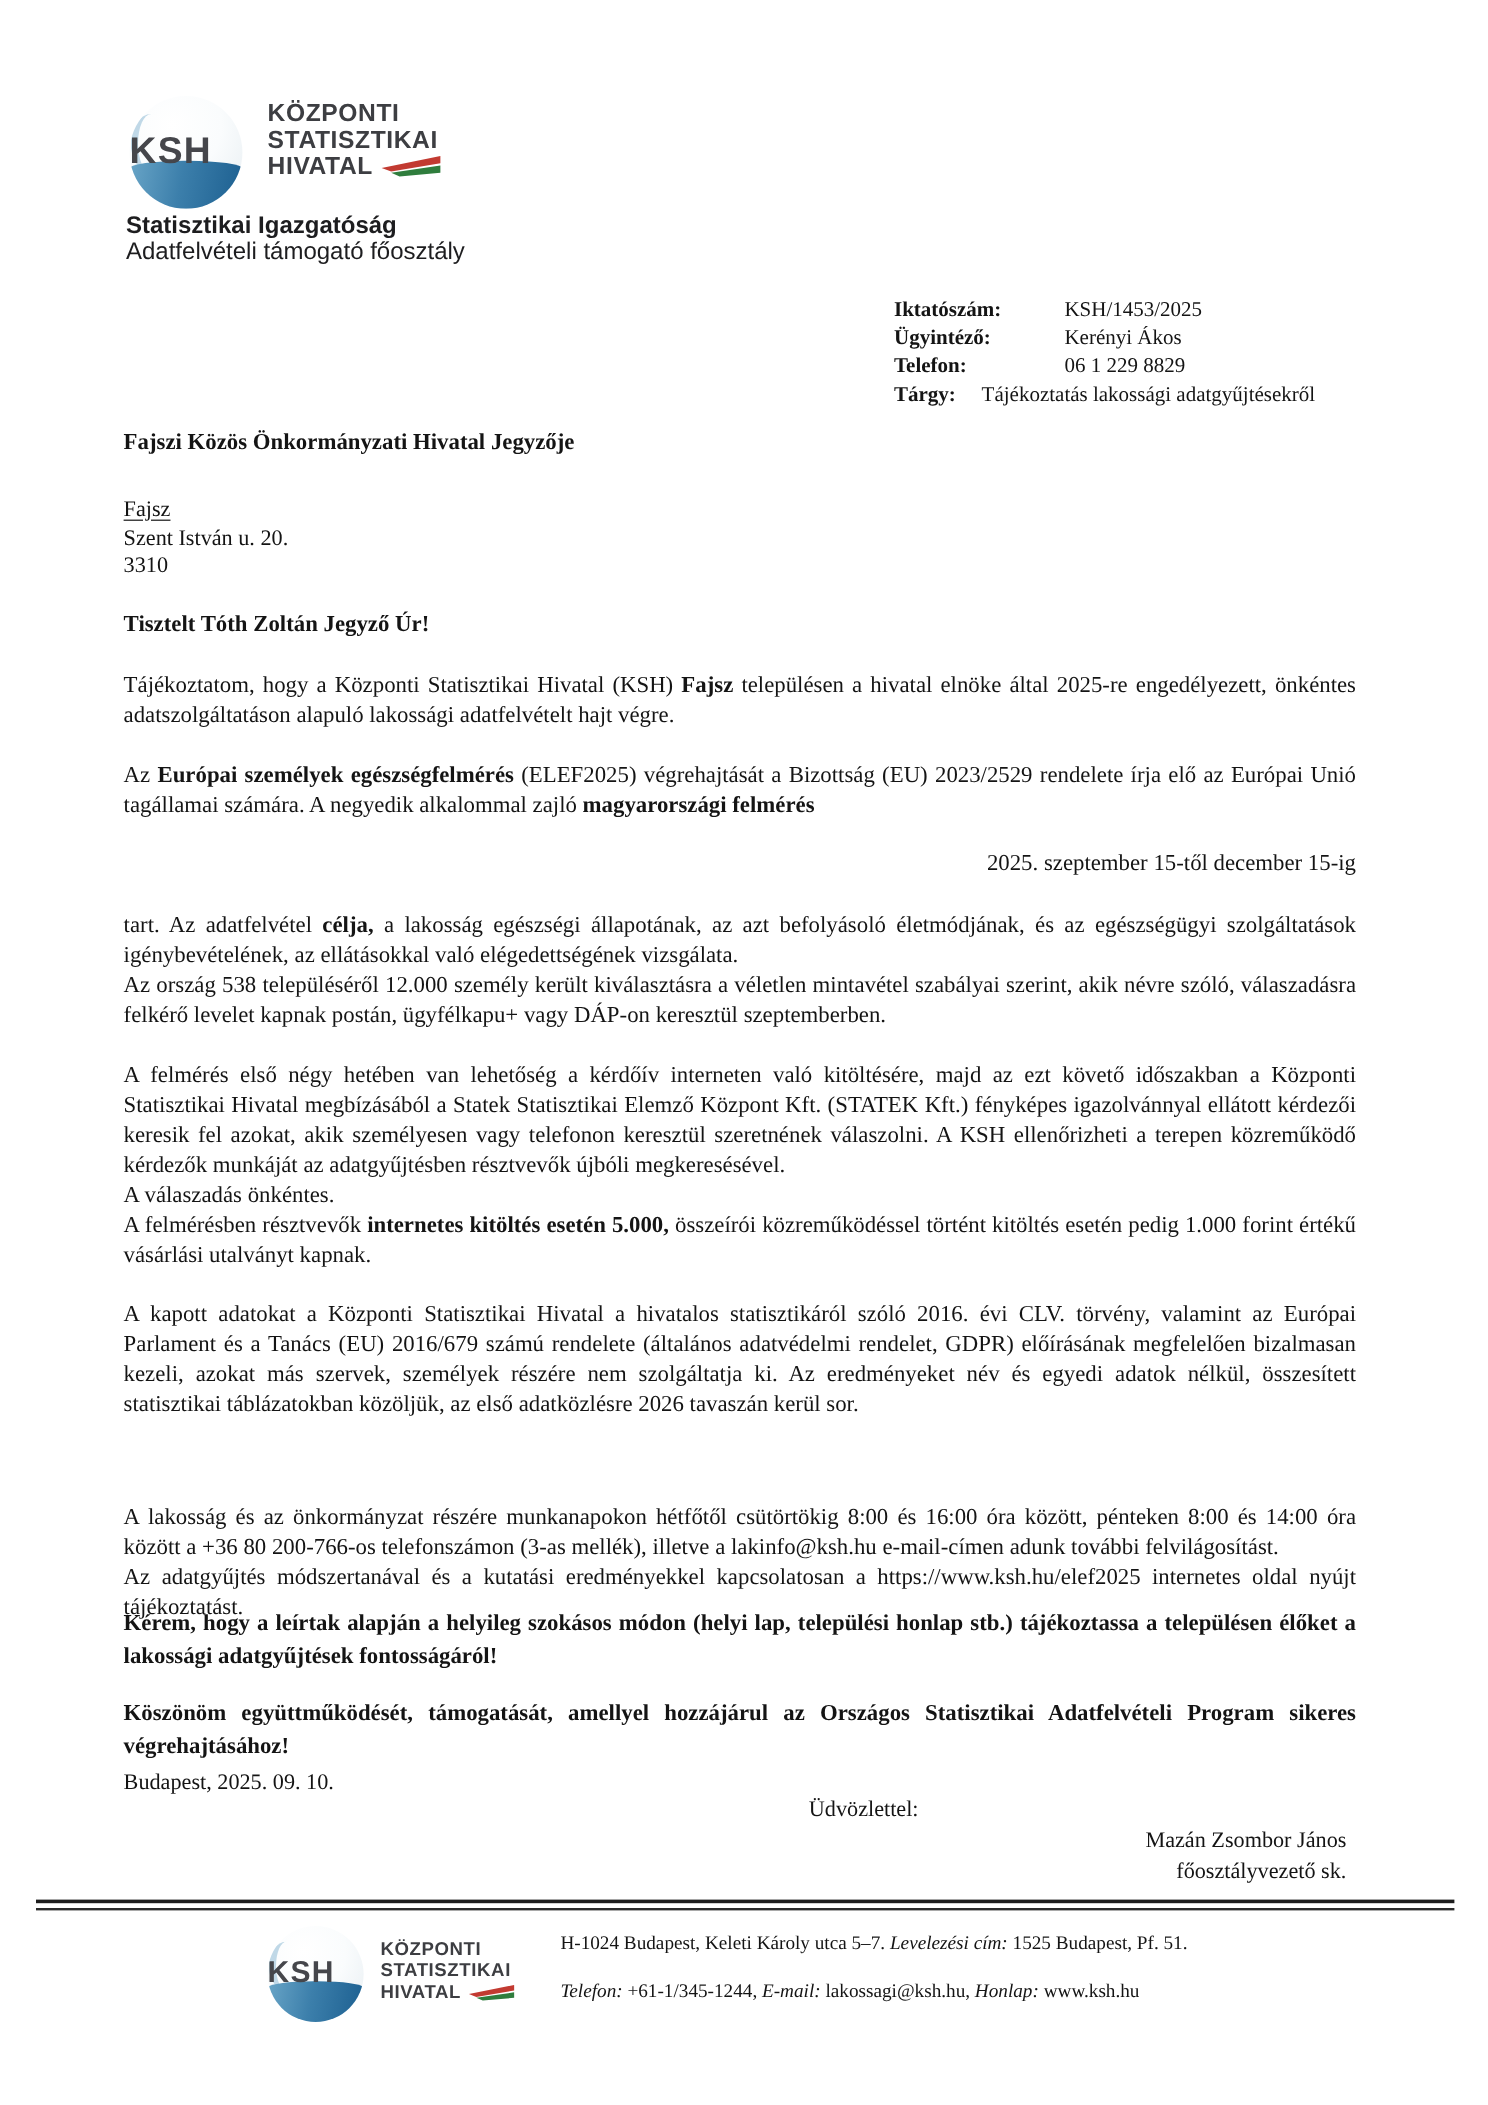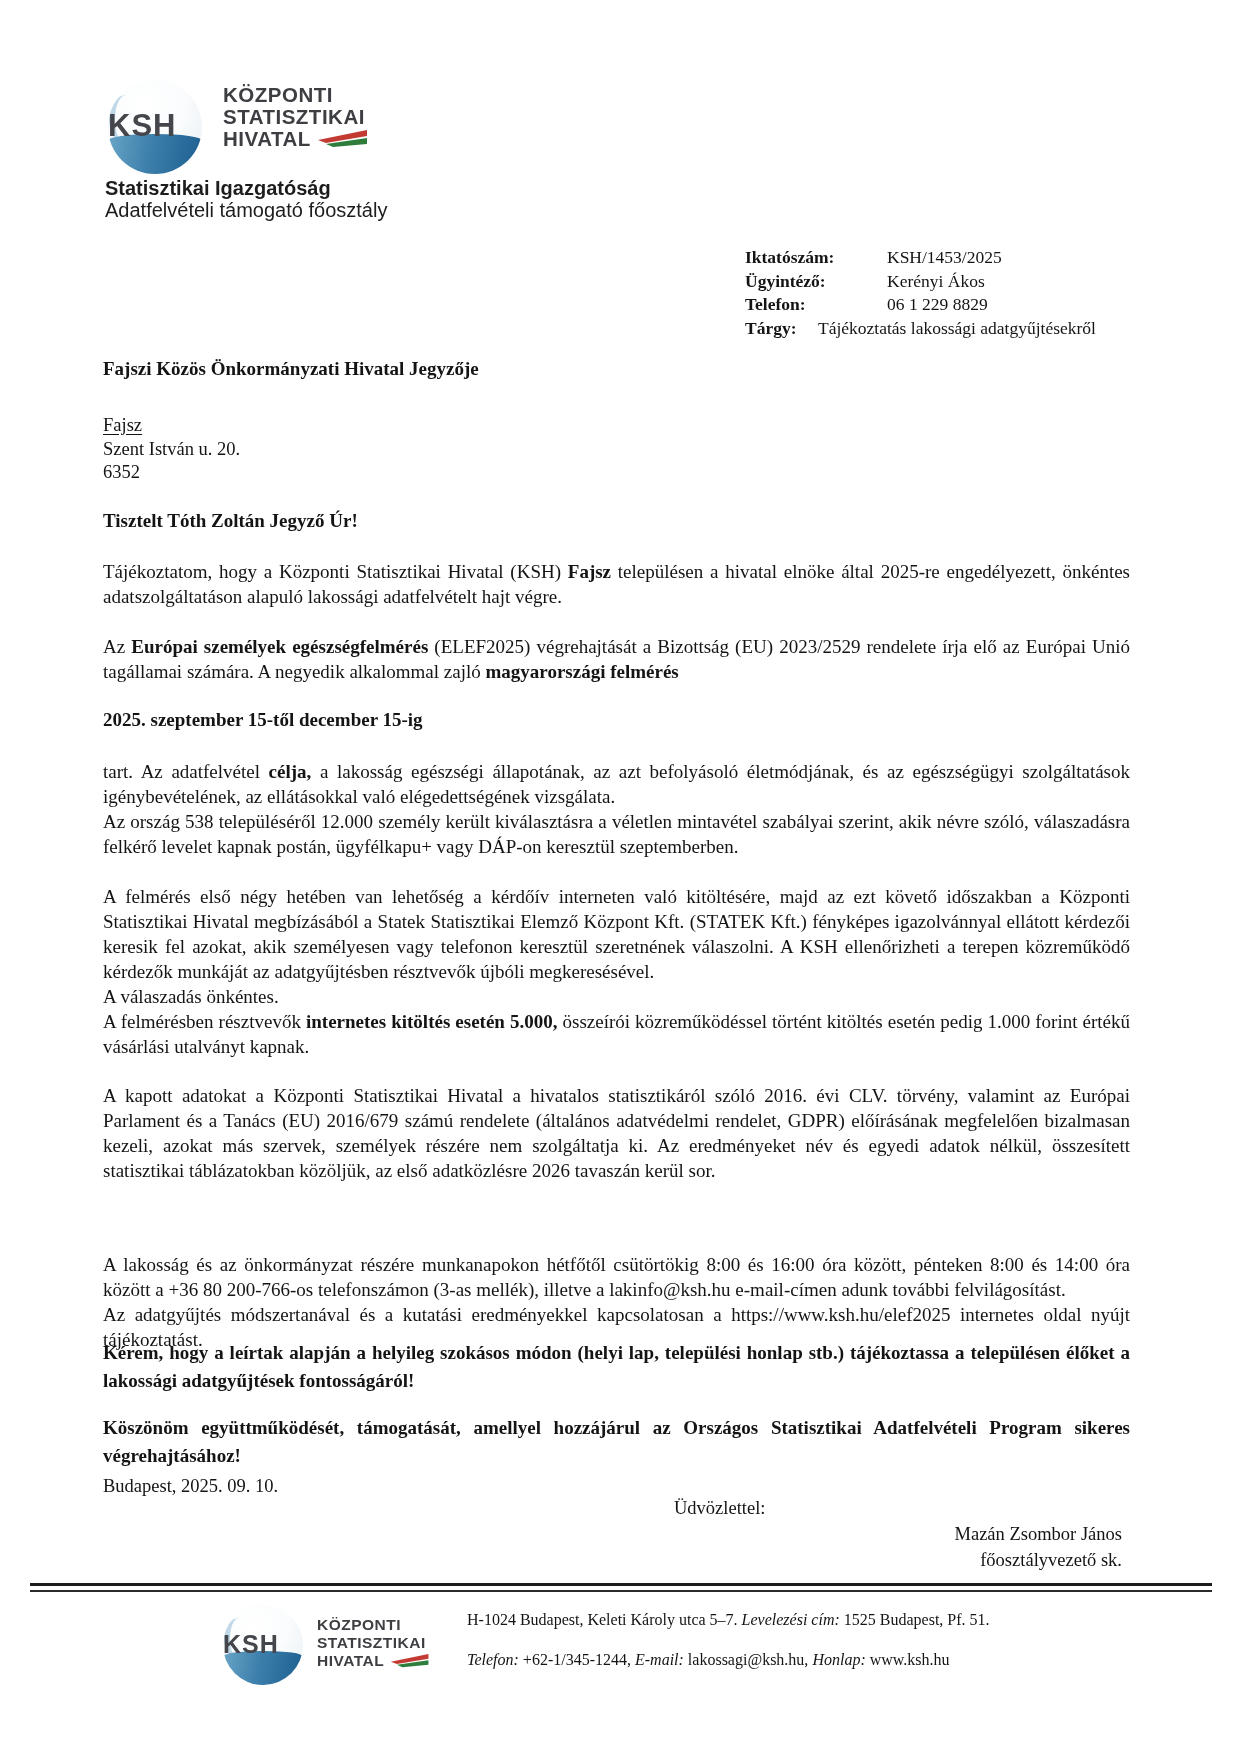--- a/index.html
+++ b/index.html
@@ -57,21 +57,21 @@
   .underlined{text-decoration:underline;text-underline-offset:3px;}
 
   #salutation{left:103px;top:510px;font-size:19px;font-weight:bold;}
 
   
   .para{
     position:absolute;left:103px;width:1027px;margin:0;
     font-size:19px;line-height:25px;text-align:justify;
   }
   #p1{top:559px;} #p2{top:634px;}
-  #period-line{top:707px;text-align:left;font-weight:bold;}
+  #period-line{top:707px;text-align:right;font-weight:normal;}
   #p3{top:759px;} #p4{top:884px;} #p5{top:1083px;} #p6{top:1252px;}
   #p7{top:1339px;line-height:28px;} #p8{top:1414px;line-height:28px;}
 
   #date-line{left:103px;top:1476px;font-size:18.5px;}
   #regards{left:674px;top:1498px;font-size:18.5px;}
   #signature-block{left:858px;top:1521px;width:264px;text-align:right;font-size:18.5px;line-height:26px;}
 
   
   #footer-rule{left:30px;top:1583px;width:1182px;height:4px;
     border-top:3px solid #1d1d1d;border-bottom:2px solid #2a2a2a;}
@@ -124,21 +124,21 @@
     <div class="meta-row narrow">
       <span class="meta-label">Tárgy:</span>
       <span class="meta-value">Tájékoztatás lakossági adatgyűjtésekről</span>
     </div>
   </div>
 
   <div id="recipient-title" class="abs">Fajszi Közös Önkormányzati Hivatal Jegyzője</div>
   <div id="recipient-address" class="abs">
     <div class="underlined">Fajsz</div>
     <div>Szent István u. 20.</div>
-    <div>6352</div>
+    <div>3310</div>
   </div>
 
   <div id="salutation" class="abs">Tisztelt Tóth Zoltán Jegyző Úr!</div>
 
   <p id="p1" class="para"><span>Tájékoztatom, hogy a Központi Statisztikai Hivatal (KSH) </span><span class="b">Fajsz</span><span> településen a hivatal elnöke által 2025-re engedélyezett, önkéntes adatszolgáltatáson alapuló lakossági adatfelvételt hajt végre.</span></p>
   <p id="p2" class="para"><span>Az </span><span class="b">Európai személyek egészségfelmérés</span><span> (ELEF2025) végrehajtását a Bizottság (EU) 2023/2529 rendelete írja elő az Európai Unió tagállamai számára. A negyedik alkalommal zajló </span><span class="b">magyarországi felmérés</span></p>
   <p id="period-line" class="para">2025. szeptember 15-től december 15-ig</p>
   <p id="p3" class="para"><span>tart. Az adatfelvétel </span><span class="b">célja,</span><span> a lakosság egészségi állapotának, az azt befolyásoló életmódjának, és az egészségügyi szolgáltatások igénybevételének, az ellátásokkal való elégedettségének vizsgálata.</span><br><span>Az ország 538 településéről 12.000 személy került kiválasztásra a véletlen mintavétel szabályai szerint, akik névre szóló, válaszadásra felkérő levelet kapnak postán, ügyfélkapu+ vagy DÁP-on keresztül szeptemberben.</span></p>
   <p id="p4" class="para"><span>A felmérés első négy hetében van lehetőség a kérdőív interneten való kitöltésére, majd az ezt követő időszakban a Központi Statisztikai Hivatal megbízásából a Statek Statisztikai Elemző Központ Kft. (STATEK Kft.) fényképes igazolvánnyal ellátott kérdezői keresik fel azokat, akik személyesen vagy telefonon keresztül szeretnének válaszolni. A KSH ellenőrizheti a terepen közreműködő kérdezők munkáját az adatgyűjtésben résztvevők újbóli megkeresésével.</span><br><span>A válaszadás önkéntes.</span><br><span>A felmérésben résztvevők </span><span class="b">internetes kitöltés esetén 5.000,</span><span> összeírói közreműködéssel történt kitöltés esetén pedig 1.000 forint értékű vásárlási utalványt kapnak.</span></p>
   <p id="p5" class="para"><span>A kapott adatokat a Központi Statisztikai Hivatal a hivatalos statisztikáról szóló 2016. évi CLV. törvény, valamint az Európai Parlament és a Tanács (EU) 2016/679 számú rendelete (általános adatvédelmi rendelet, GDPR) előírásának megfelelően bizalmasan kezeli, azokat más szervek, személyek részére nem szolgáltatja ki. Az eredményeket név és egyedi adatok nélkül, összesített statisztikai táblázatokban közöljük, az első adatközlésre 2026 tavaszán kerül sor.</span></p>
@@ -166,15 +166,15 @@
     <div class="hivatal-line">
       <span>HIVATAL</span>
       <svg class="flag-arrow" width="40" height="14" viewBox="0 0 52 18" aria-hidden="true">
         <polygon points="1,10 50,0 50,6 9,13" fill="#c23a31"></polygon>
         <polygon points="9,14 50,8 50,14 16,17" fill="#2f7d3d"></polygon>
       </svg>
     </div>
   </div>
 
   <div id="footer-line1" class="abs"><span>H-1024 Budapest, Keleti Károly utca 5–7.  </span><span class="i">Levelezési cím:</span><span> 1525 Budapest, Pf. 51.</span></div>
-  <div id="footer-line2" class="abs"><span class="i">Telefon:</span><span> +62-1/345-1244,  </span><span class="i">E-mail:</span><span> lakossagi@ksh.hu,  </span><span class="i">Honlap:</span><span> www.ksh.hu</span></div>
+  <div id="footer-line2" class="abs"><span class="i">Telefon:</span><span> +61-1/345-1244,  </span><span class="i">E-mail:</span><span> lakossagi@ksh.hu,  </span><span class="i">Honlap:</span><span> www.ksh.hu</span></div>
 
 </div>
 
 </body></html>

